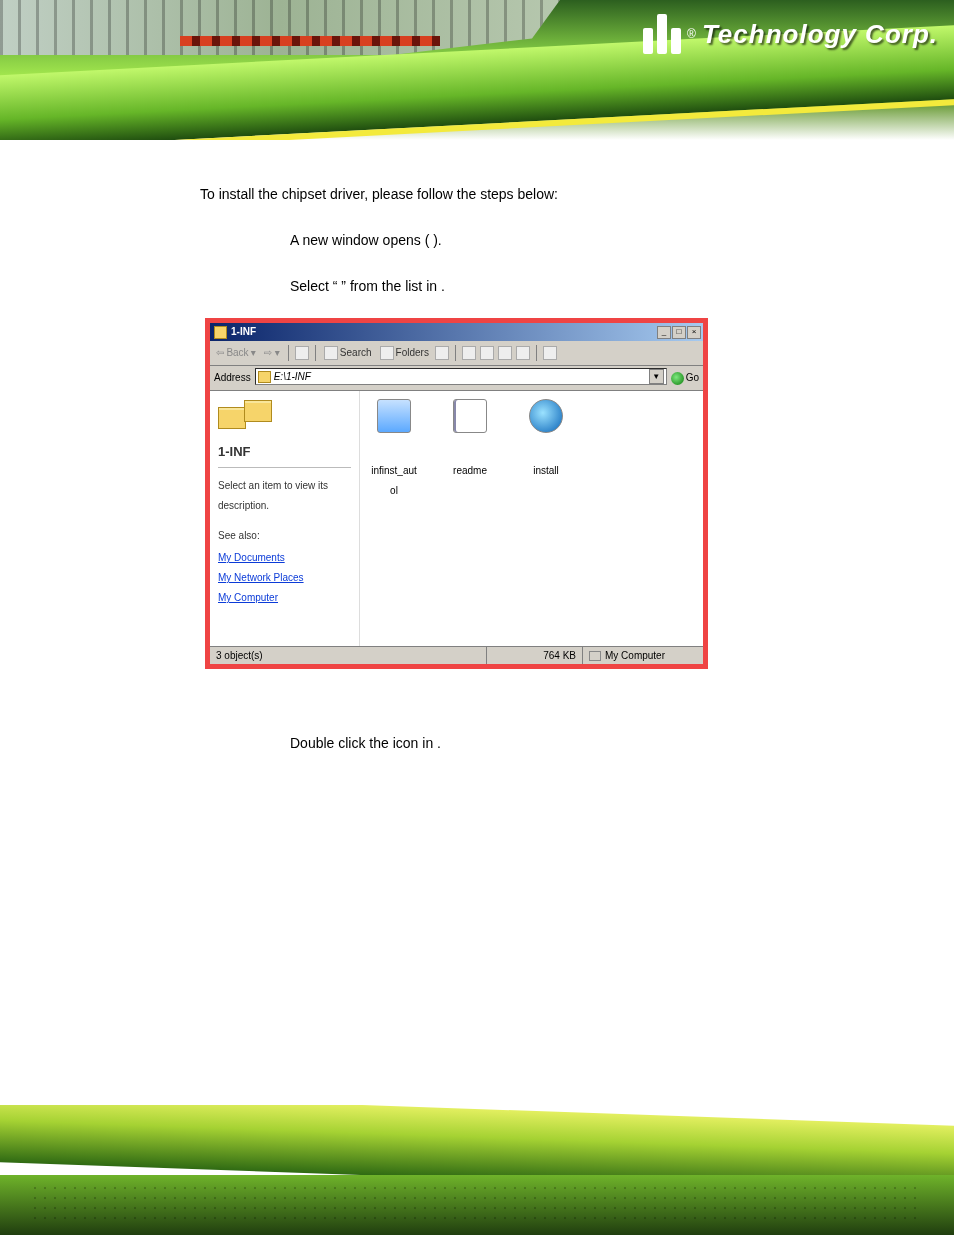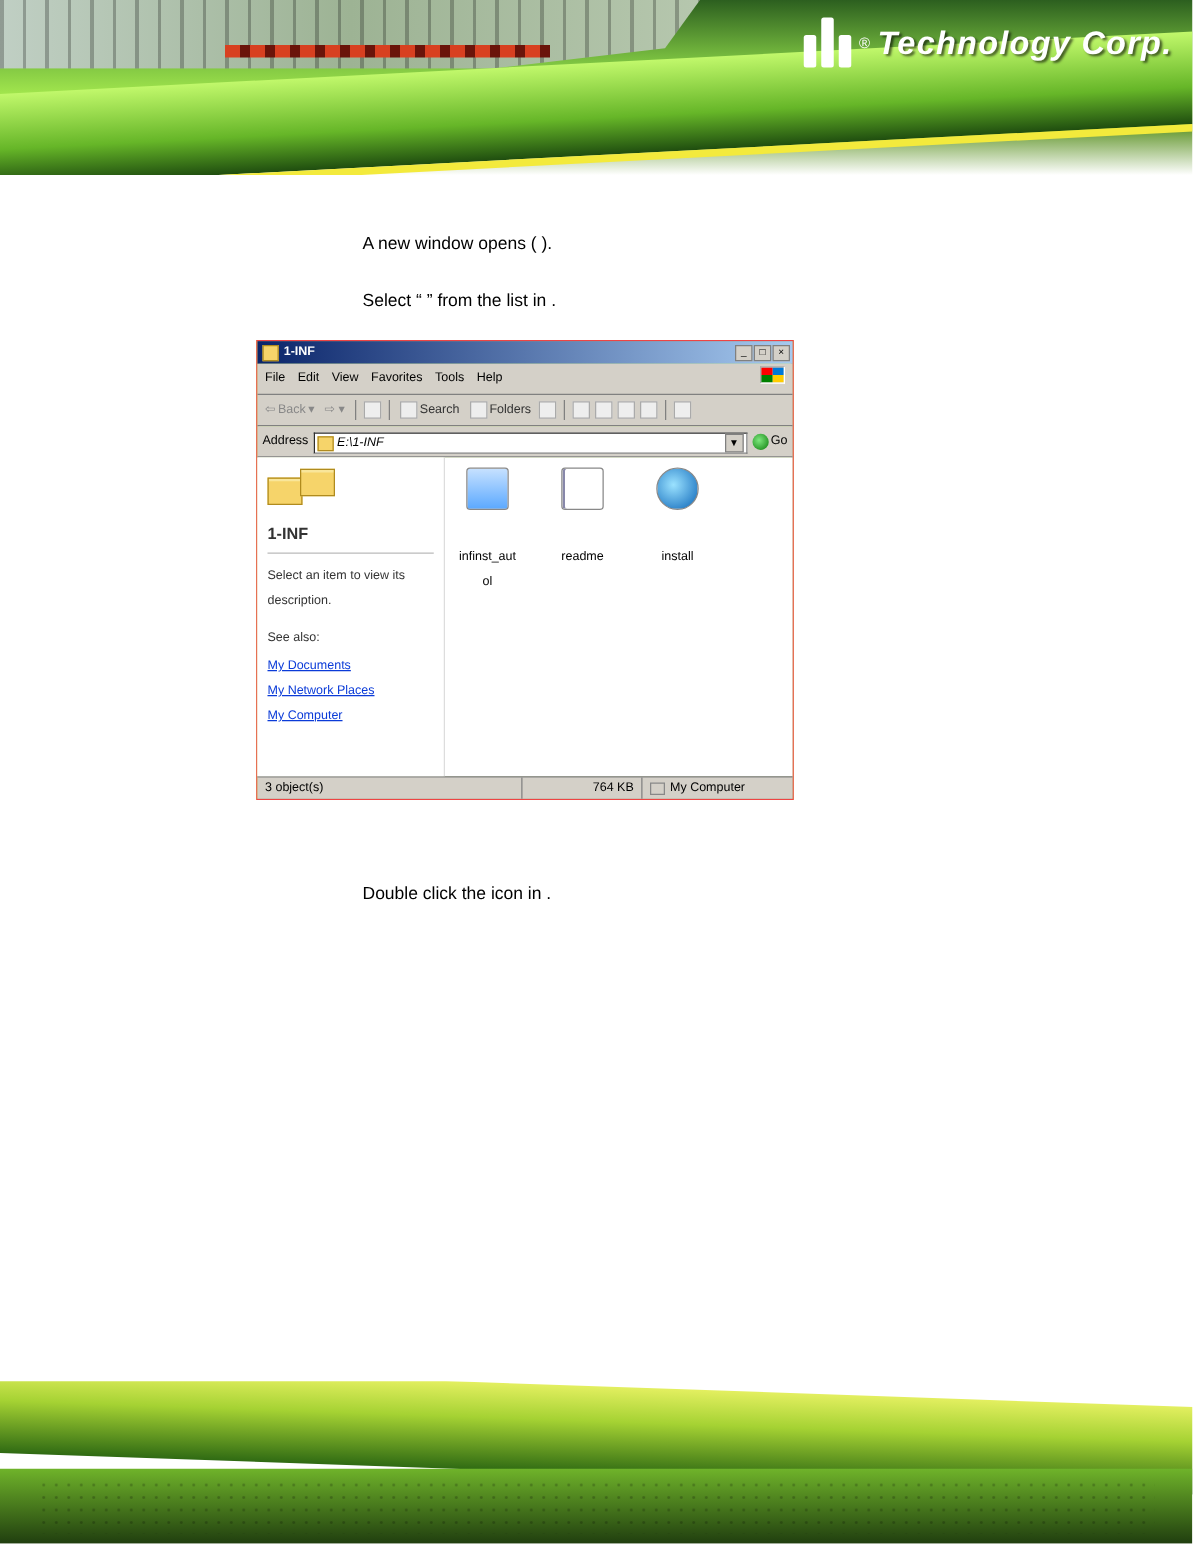--- a/index.html
+++ b/index.html
@@ -80,25 +80,25 @@
     padding: 40px 70px 0 200px;
     line-height: 2;
   }
   .page p { margin-bottom: 18px; }
   .step-block { padding-left: 90px; margin-bottom: 18px; }
 
   
   .explorer {
     position: relative;
     margin: 8px 0 20px 5px;
-    width: 430px;
-    border: 1px solid #ef4444;
+    width: 503px;
+    border: 5px solid #ef4444;
     font-family: "Tahoma", Arial, sans-serif;
     font-size: 10px;
-    background: #bef264;
+    background: #be185d;
     box-shadow: 0 0 0 1px #888 inset;
   }
   .titlebar {
     display: flex; align-items: center;
     background: linear-gradient(90deg, #0a246a, #a6caf0);
     color: #fff;
     height: 18px;
     padding: 0 2px 0 4px;
   }
   .titlebar .ticon { width: 13px; height: 13px; background: #f6d46a; border: 1px solid #b08b1e; margin-right: 4px; }
@@ -128,21 +128,21 @@
     display: flex; align-items: center; gap: 4px;
     padding: 2px 4px;
     border-bottom: 1px solid #808080;
   }
   .toolbar .tb-btn-text { display: inline-flex; align-items: center; gap: 2px; padding: 0 2px; color: #333; }
   .toolbar .tb-btn-text.disabled { color: #888; }
   .toolbar .tb-ico { width: 14px; height: 14px; border: 1px solid #aaa; background: #eee; }
   .toolbar .sep { width: 1px; height: 16px; background: #808080; margin: 0 2px; }
   .addressbar {
     background: #d4d0c8;
-    display: flex; align-items: flex-end; gap: 4px;
+    display: flex; align-items: flex-start; gap: 4px;
     padding: 2px 4px;
     border-bottom: 1px solid #808080;
   }
   .addressbar .addrfield {
     flex: 1; background: #fff; border: 1px inset #808080;
     display: flex; align-items: center; height: 17px; padding: 0 2px; font-style: italic;
   }
   .addressbar .addrfield .foldicon { width: 13px; height: 12px; background: #f6d46a; border: 1px solid #b08b1e; margin-right: 3px; }
   .addressbar .addrfield .dd { margin-left: auto; width: 15px; height: 15px; background: #d4d0c8; border: 1px solid #808080; text-align: center; font-size: 8px; line-height: 13px; }
   .addressbar .gobtn { display: inline-flex; align-items: center; gap: 2px; }
@@ -232,20 +232,21 @@
         <span></span>
         <span></span>
     </div>
     <span class="rmark">®</span>
     <span class="brandtext">Technology Corp.</span>
   </div>
 </div>
 
 <div class="page">
 
+  <p>To install the chipset driver, please follow the steps below:</p>
 
   <div class="step-block">
     <span>A new window opens (</span>
     <span>).</span>
   </div>
 
   <div class="step-block">
     <span>Select “</span>
     <span>” from the list in </span>
     <span>.</span>
@@ -256,29 +257,20 @@
     <div class="titlebar">
       <div class="ticon"></div>
       <div class="ttext">1-INF</div>
       <div class="winbtns">
         <button>_</button>
         <button>□</button>
         <button>×</button>
       </div>
     </div>
 
-    <div class="menubar">
-      <span>File</span>
-      <span>Edit</span>
-      <span>View</span>
-      <span>Favorites</span>
-      <span>Tools</span>
-      <span>Help</span>
-      <div class="winflag"></div>
-    </div>
 
     <div class="toolbar">
       <span class="tb-btn-text disabled">
         ⇦ <span>Back</span> ▾
       </span>
       <span class="tb-btn-text disabled">⇨ ▾</span>
       <div class="sep"></div>
       <span class="tb-ico"></span>
       <div class="sep"></div>
       <span class="tb-btn-text">

